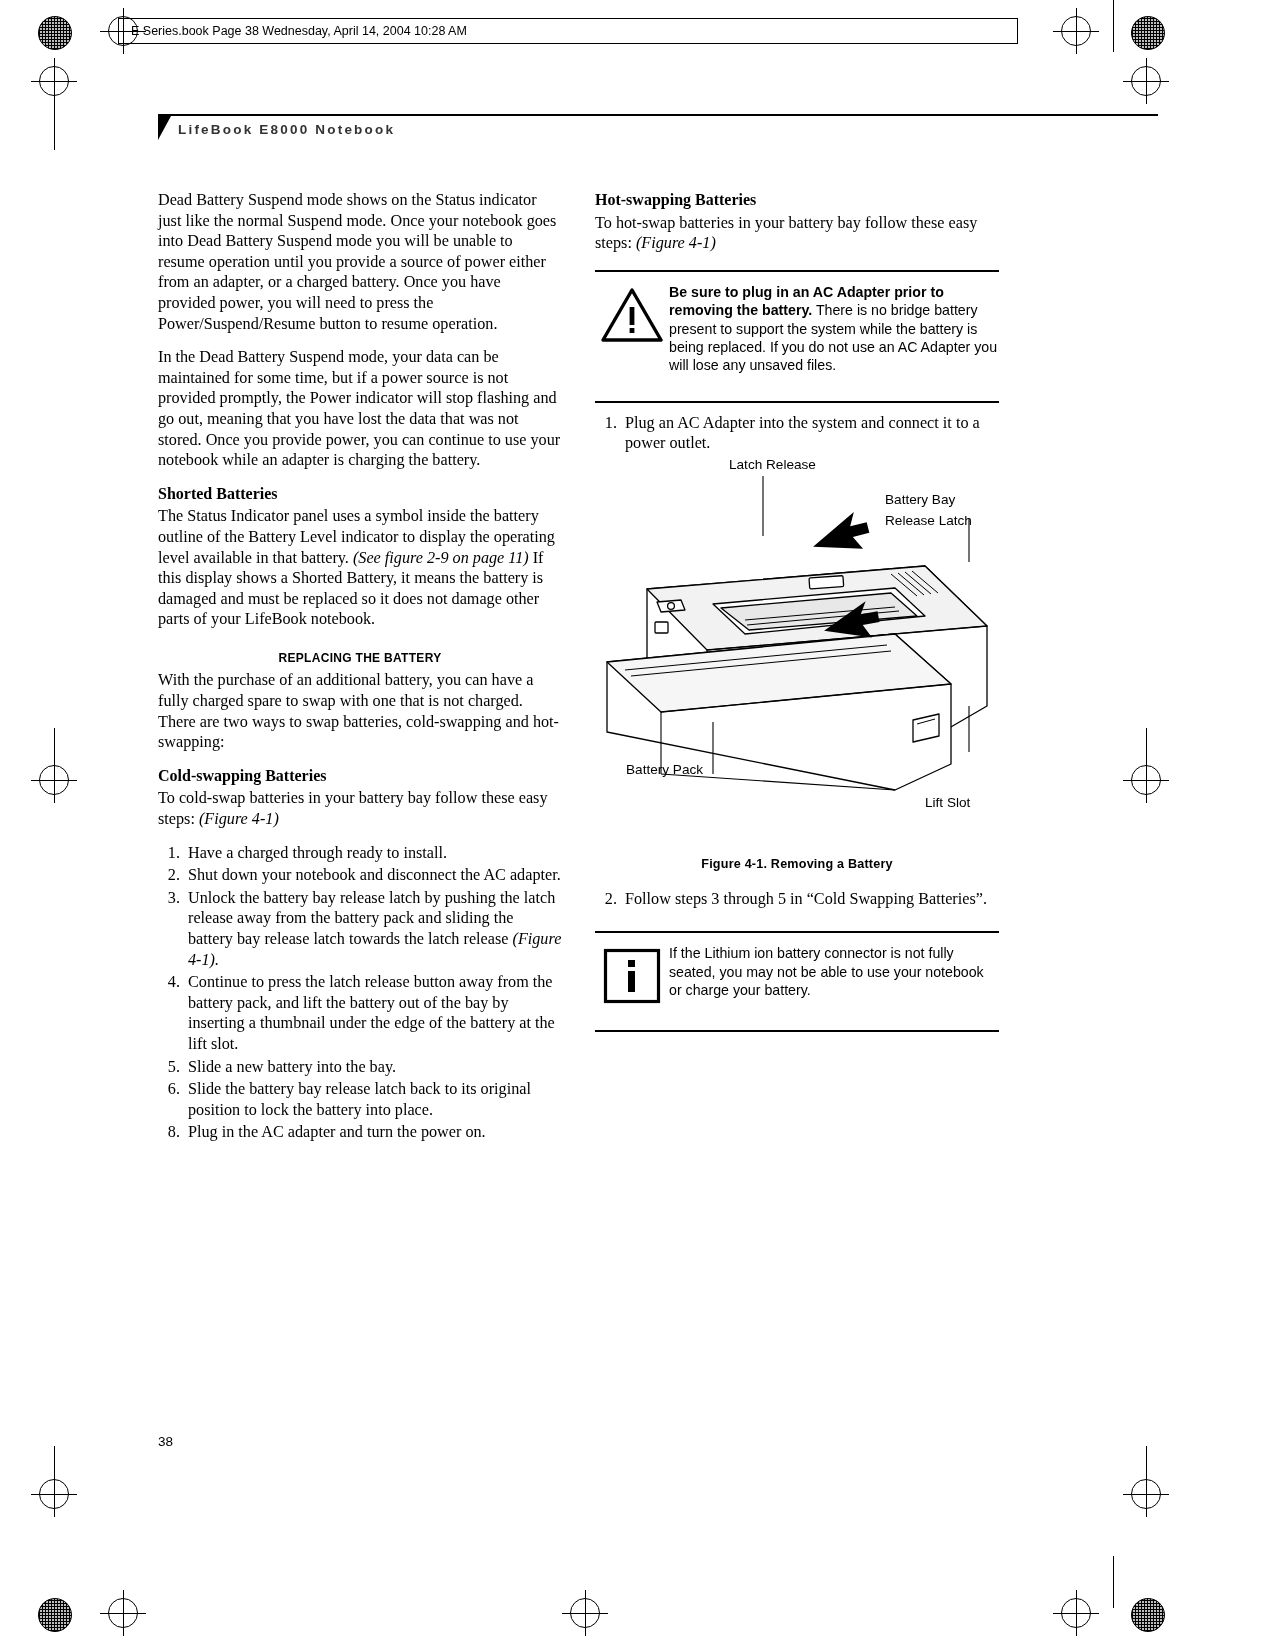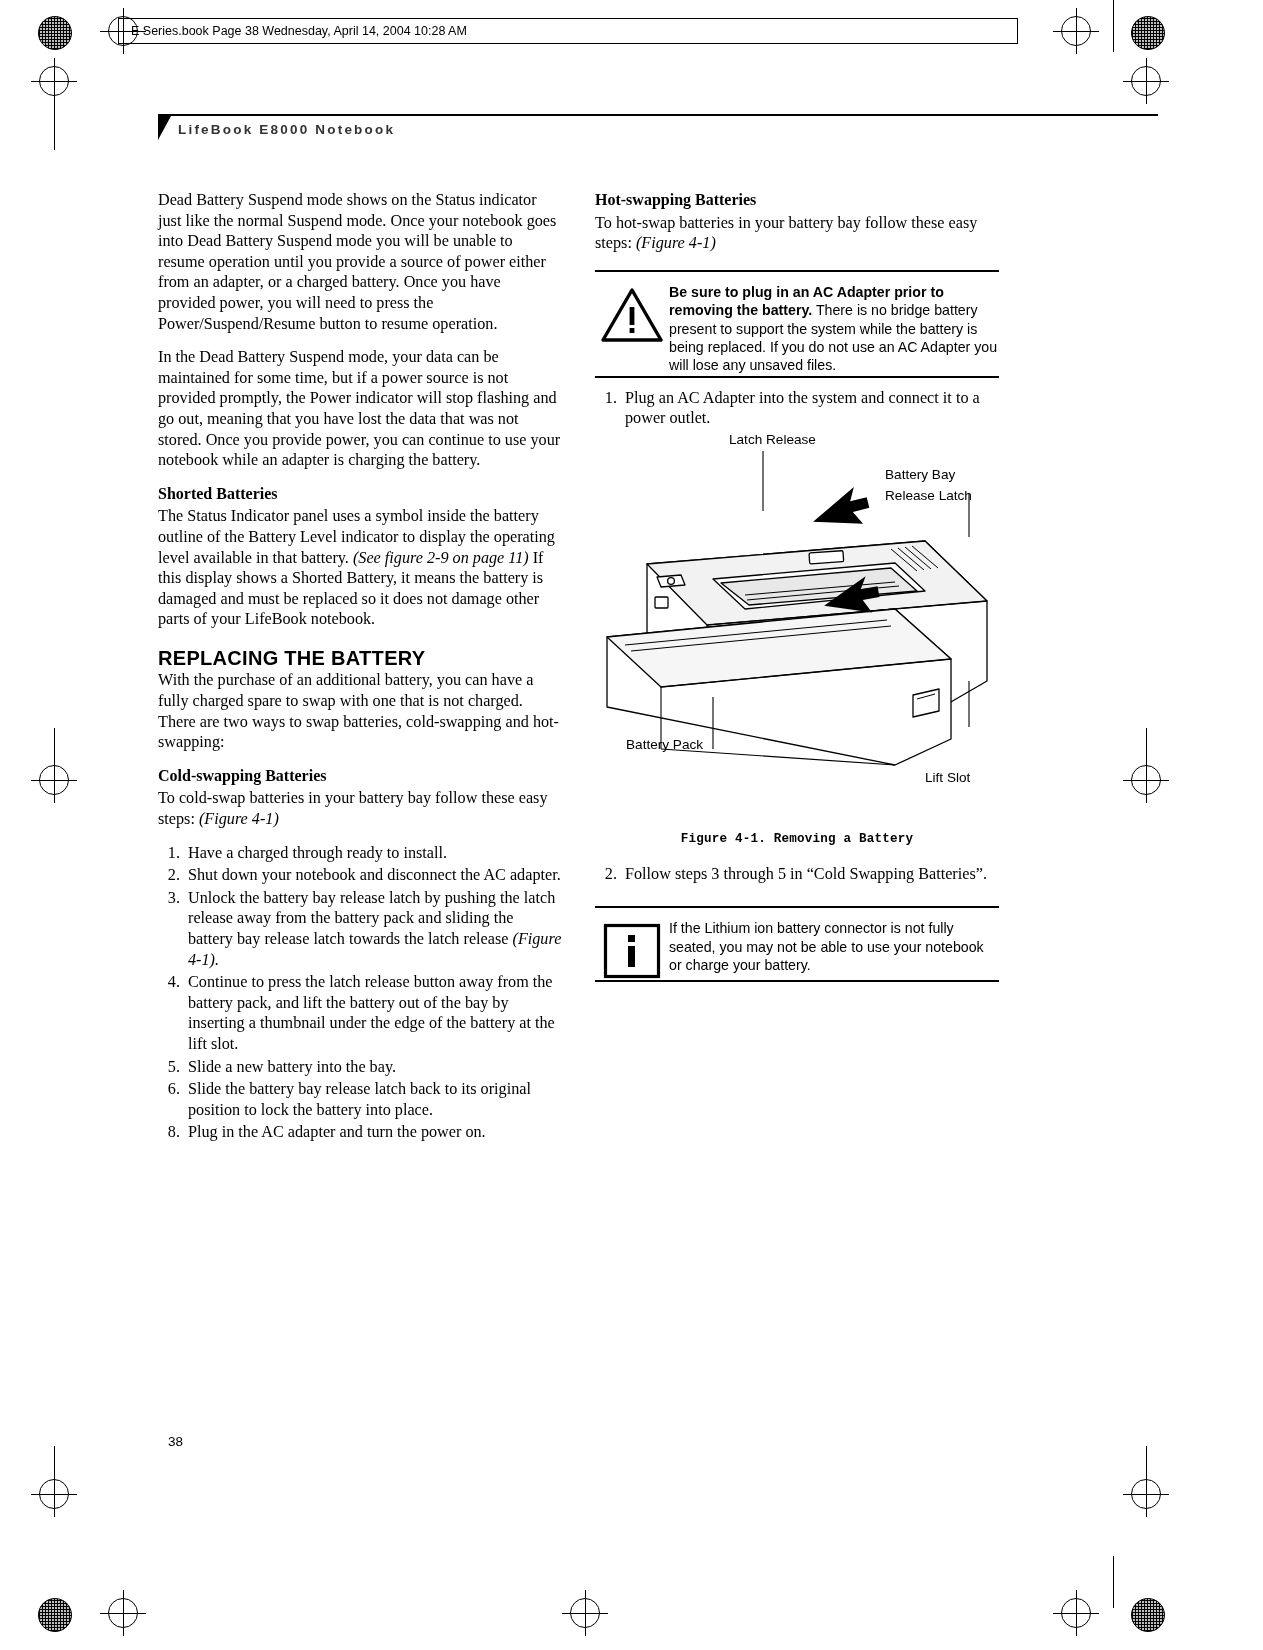--- a/index.html
+++ b/index.html
@@ -93,23 +93,24 @@
   p.body { margin:0 0 13px 0; }
   .h-sub {
     font-family:Liberation Serif, serif;
     font-weight:bold;
     font-size:16px;
     margin:6px 0 2px 0;
   }
   .h-main {
     font-family:"Liberation Sans", sans-serif;
     font-weight:bold;
-    font-size:20px;
+    font-size:12px;
     letter-spacing:.3px;
     margin:18px 0 2px 0;
+    text-align:center;
   }
   .it { font-style:italic; }
 
   ol.steps {
     margin:6px 0 0 0;
     padding:0;
     list-style:none;
   }
   ol.steps li {
     position:relative;
@@ -120,21 +121,21 @@
     position:absolute;
     left:0; top:0;
     width:22px;
     text-align:right;
   }
 
   
   .notebox {
     position:relative;
     margin:16px 0 6px 0;
-    padding:11px 0 1px 0;
+    padding:11px 0 26px 0;
     border-top:2px solid #000;
     border-bottom:2px solid #000;
   }
   .notebox .inner {
     display:flex;
     align-items:flex-start;
   }
   .notebox .glyph {
     width:74px;
     flex:0 0 74px;
@@ -156,30 +157,30 @@
     margin-top:6px;
     height:390px;
   }
   .fig-label {
     position:absolute;
     font-family:"Liberation Sans", sans-serif;
     font-size:13.6px;
   }
   .fig-caption {
     text-align:center;
-    font-family:Liberation Mono, monospace;
+    font-family:Liberation Sans, sans-serif;
     font-weight:bold;
     font-size:12.6px;
     letter-spacing:.2px;
     margin-top:4px;
   }
 
   .page-num {
     position:absolute;
-    left:168px; top:1434px;
+    left:158px; top:1434px;
     font-family:"Liberation Sans", sans-serif;
     font-size:13.5px;
   }
 </style>
 </head>
 <body>
 
 <div class="halftone" style="left:38px; top:16px;"></div>
 <div class="halftone" style="left:1131px; top:16px;"></div>
 <div class="halftone" style="left:38px; top:1598px;"></div>

